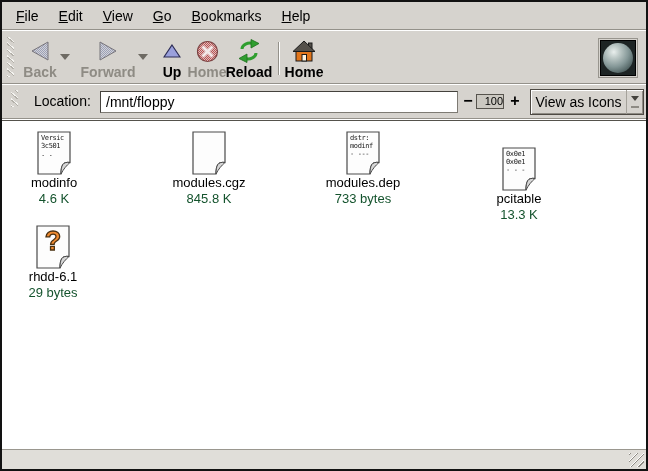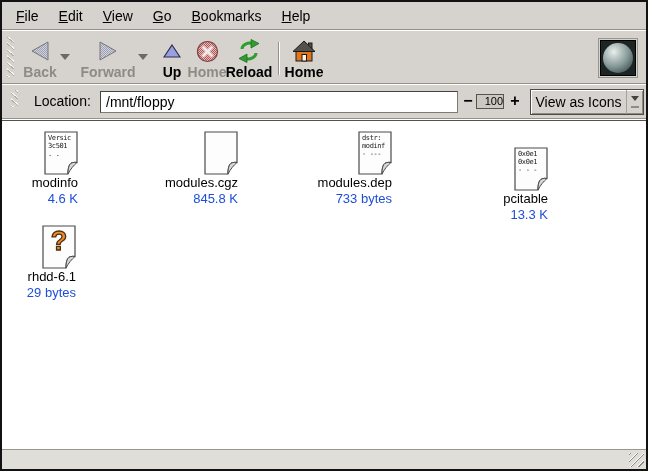--- a/index.html
+++ b/index.html
@@ -43,28 +43,28 @@
   .view-btn{position:absolute;left:524px;top:4px;width:114px;height:26px;
     background:#d6d3ce;border:1px solid #4e4a44;
     box-shadow:inset 1px 1px 0 #fff,inset -1px -1px 0 #8e8b84;
     display:flex;align-items:center;}
   .view-btn .vlabel{flex:1;text-align:center;font-size:14px;}
   .view-arrow{width:17px;height:100%;border-left:1px solid #a5a29b;display:flex;flex-direction:column;align-items:center;justify-content:center;}
   .view-arrow .tri{width:0;height:0;border:4px solid rgba(0,0,0,0);border-top:5px solid #44423d;}
   .view-arrow .bar{width:8px;height:2px;background:#8e8b84;margin-top:1px;}
   
   .content{position:absolute;left:0;top:118px;right:0;bottom:20px;background:#fff;border-top:1px solid #55524c;}
-  .file-item{position:absolute;display:flex;flex-direction:column;align-items:flex-end;padding-top:4px;padding-left:28px;}
+  .file-item{position:absolute;display:flex;flex-direction:column;align-items:center;padding-top:4px;padding-left:28px;}
   .doc-icon{position:relative;width:34px;height:44px;}
   .preview{position:absolute;left:4px;top:3px;right:7px;font-family:"DejaVu Sans Mono",monospace;
     font-size:7px;line-height:8px;color:#1a1a1a;letter-spacing:-0.4px;overflow:hidden;white-space:nowrap;}
   .qmark{position:absolute;left:0;top:1px;width:34px;text-align:center;
     font-size:27px;font-weight:bold;color:#f08a30;-webkit-text-stroke:1.3px #4a3010;}
   .file-name{font-size:13px;line-height:16px;margin-top:0;color:#000;white-space:nowrap;}
-  .file-size{font-size:13px;line-height:16px;color:#1d4ed8;white-space:nowrap;}
+  .file-size{font-size:13px;line-height:16px;color:#14532d;white-space:nowrap;}
   
   .statusbar{position:absolute;left:0;right:0;bottom:0;height:20px;background:#e0ded9;border-top:1px solid #9a978f;}
   .resize-grip{position:absolute;right:2px;bottom:2px;width:15px;height:14px;
     background:repeating-linear-gradient(135deg,#ffffff 0 1px,#8e8b84 1px 2px,rgba(0,0,0,0) 2px 5px);}
 </style>
 </head>
 <body>
 
 <div class="window">
 

